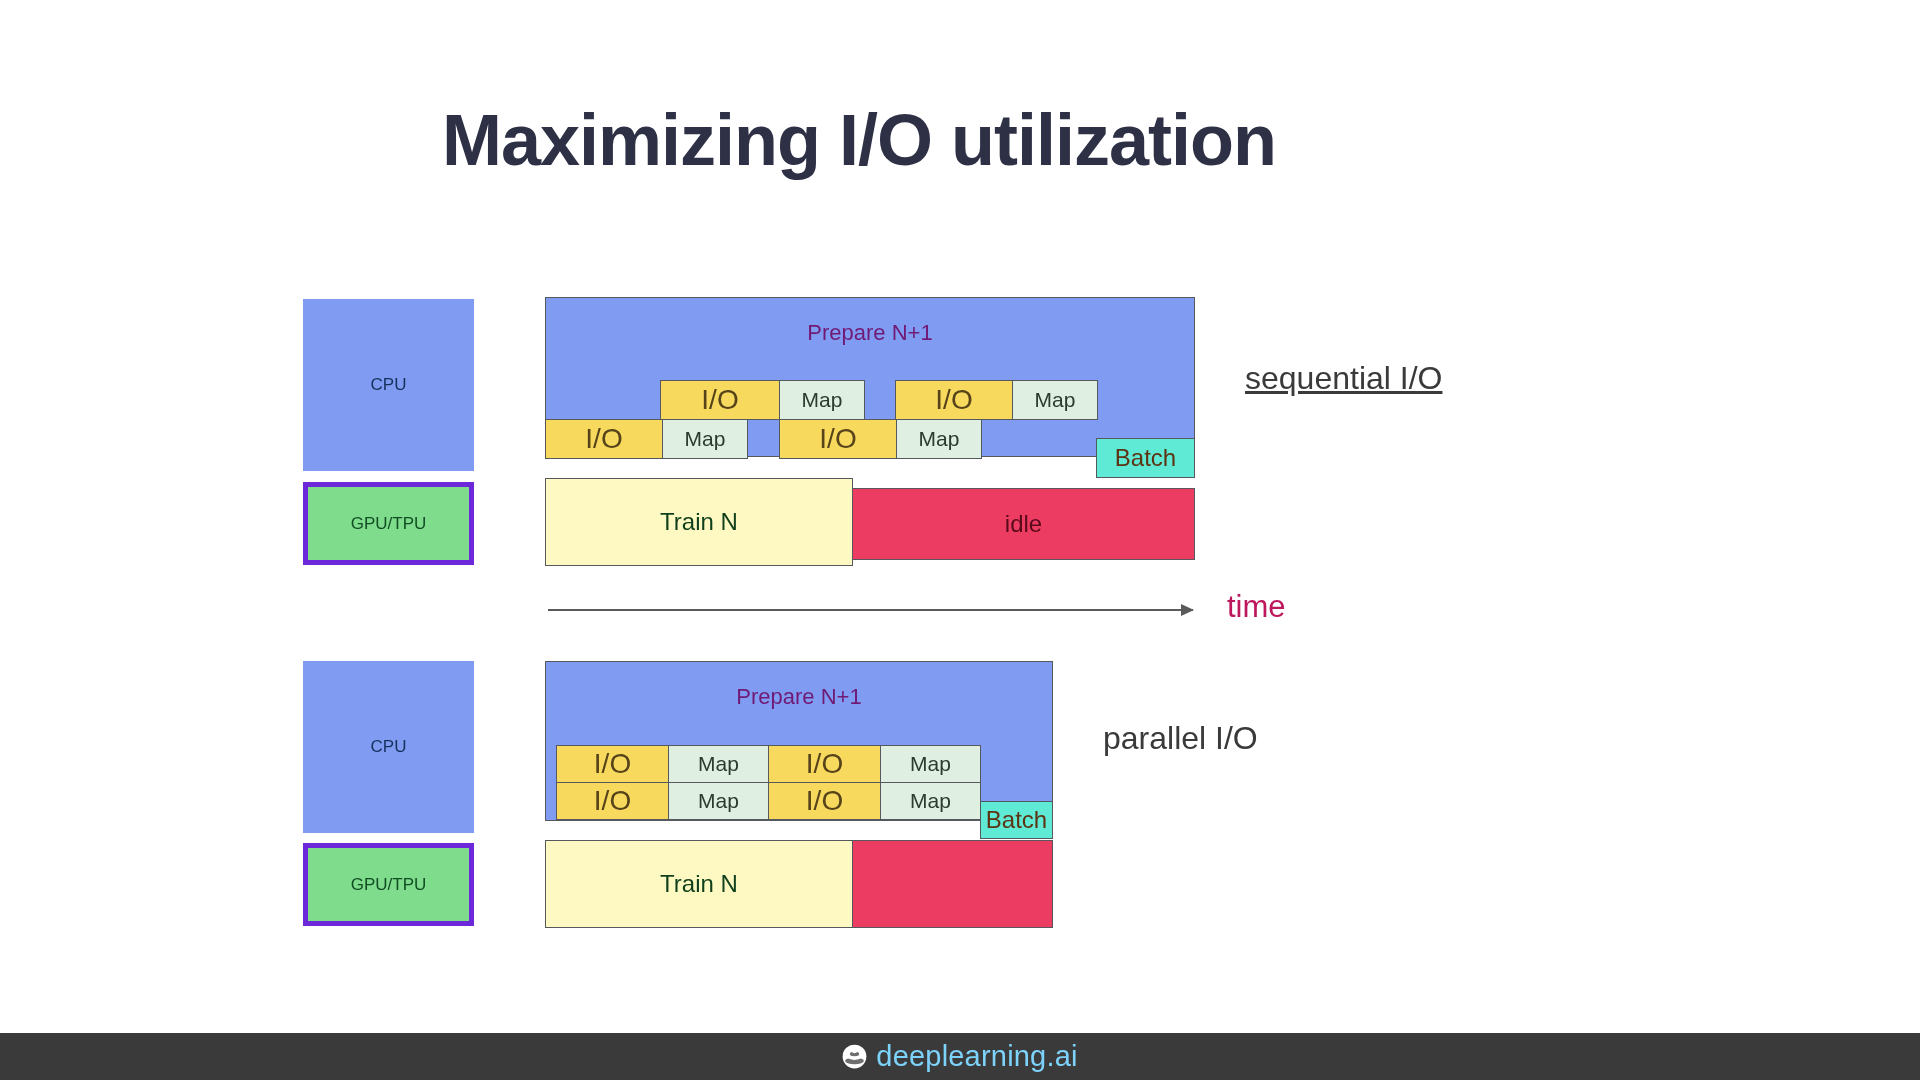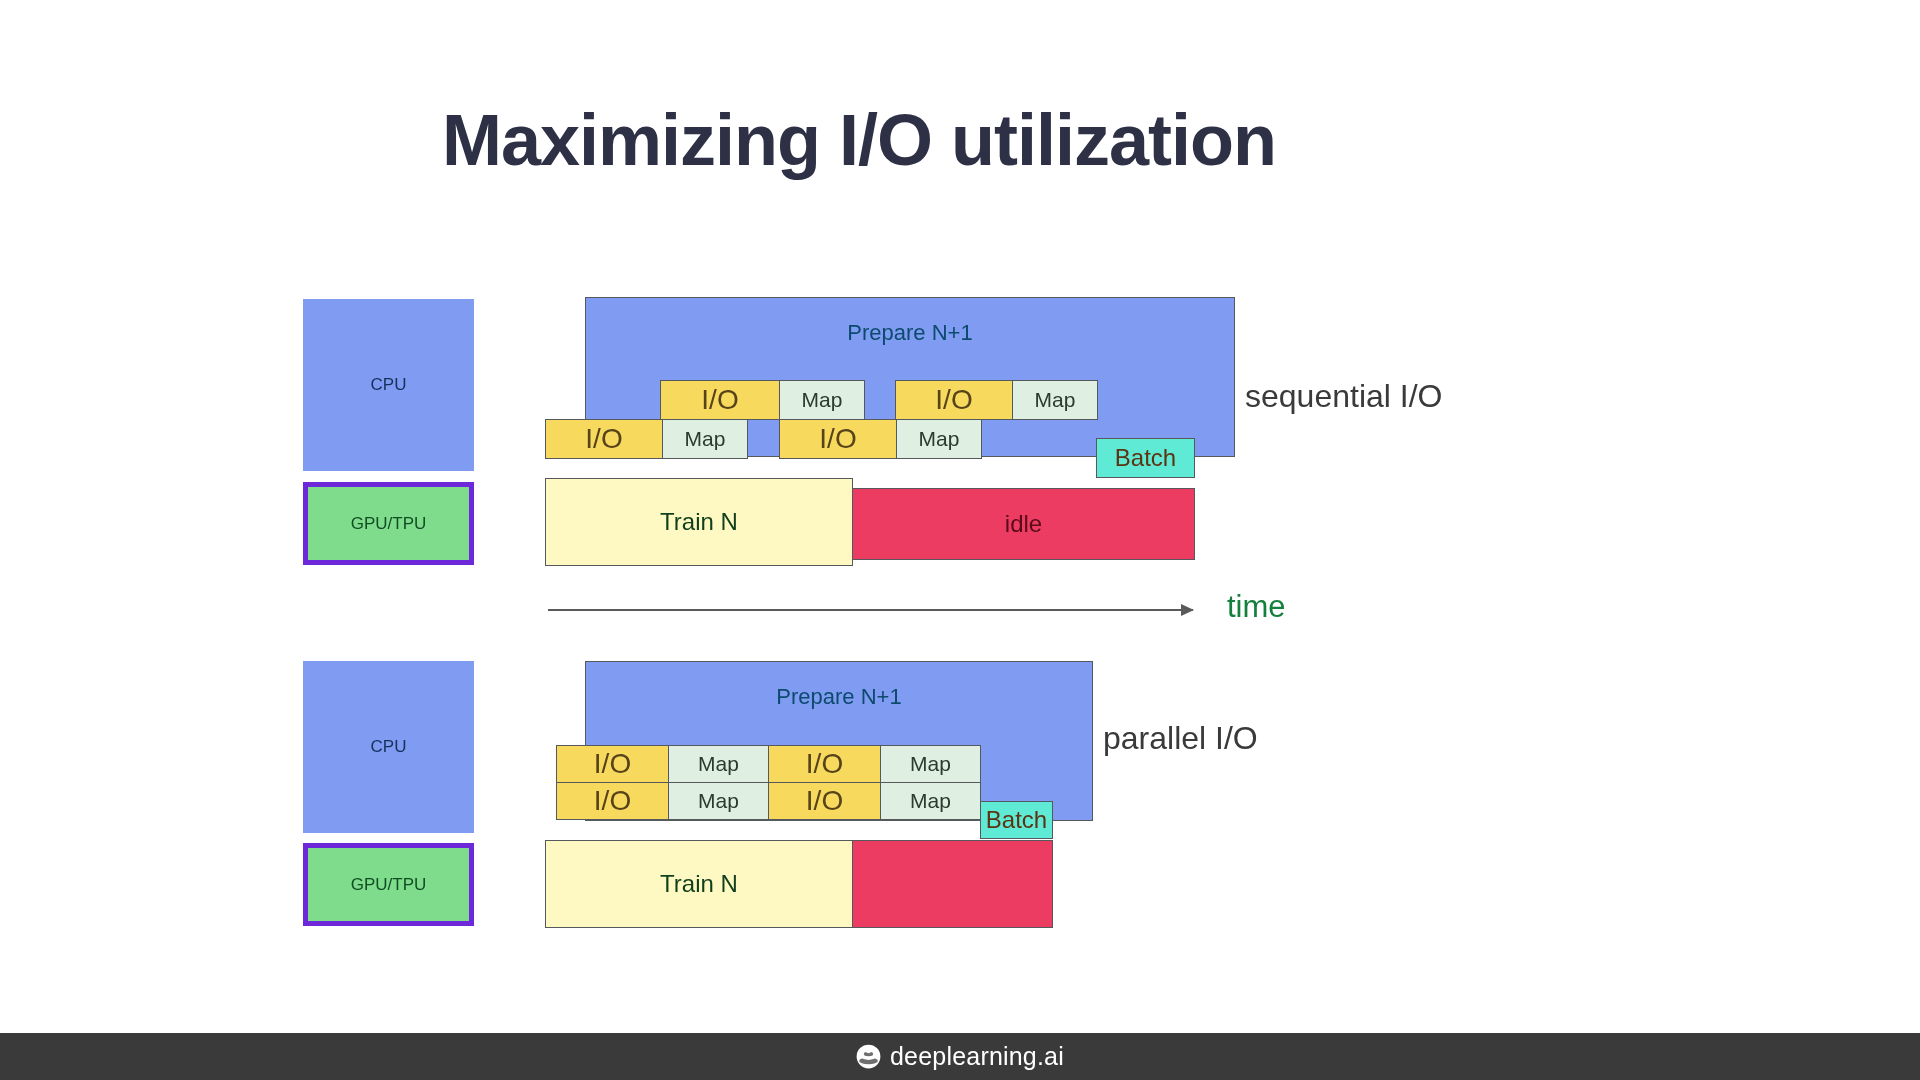--- a/index.html
+++ b/index.html
@@ -68,24 +68,23 @@
     display: flex;
     align-items: center;
     justify-content: center;
     font-size: 22px;
     border: 1.5px solid #55585c;
     overflow: hidden;
     white-space: nowrap;
   }
   .blk-prepare {
     background: #7f9cf2;
-    color: #0c4a6e;
+    color: #701a75;
     align-items: flex-start;
     padding-top: 22px;
-    margin-left: 40px;
   }
   .blk-io {
     background: #f7d95e;
     color: #56431a;
     font-size: 28px;
   }
   .blk-map {
     background: #dff0e2;
     color: #2b3b2e;
     font-size: 21px;
@@ -120,21 +119,21 @@
     top: -5px;
     width: 0;
     height: 0;
     border-left: 13px solid #5a5a5a;
     border-top: 6px solid transparent;
     border-bottom: 6px solid transparent;
   }
   .time-label {
     position: absolute;
     font-size: 31px;
-    color: #15803d;
+    color: #be185d;
     white-space: nowrap;
   }
 
   
   .annotation {
     position: absolute;
     font-size: 32px;
     color: #3a3a3a;
     white-space: nowrap;
   }
@@ -155,22 +154,22 @@
     display: flex;
     align-items: center;
     gap: 9px;
   }
   .footer-logo {
     width: 25px;
     height: 25px;
     flex: none;
   }
   .footer-text {
-    font-size: 25px;
-    color: #ffffff;
+    font-size: 29px;
+    color: #7dd3fc;
     letter-spacing: 0.2px;
   }
 </style>
 </head>
 <body>
 
 <div class="slide-title">Maximizing I/O utilization</div>
 
 <div class="diagram">
 
@@ -214,21 +213,21 @@
     <span>Batch</span>
   </div>
 
   <div class="blk blk-train" style="left:545px; top:478px; width:308px; height:88px;">
     <span>Train N</span>
   </div>
   <div class="blk blk-idle" style="left:852px; top:488px; width:343px; height:72px;">
     <span>idle</span>
   </div>
 
-  <div class="annotation" style="left:1245px; top:378px;">sequential I/O</div>
+  <div class="annotation" style="left:1245px; top:360px;text-decoration:underline;">sequential I/O</div>
 
   <div class="time-axis" style="left:548px; top:609px; width:645px;"></div>
   <div class="time-label" style="left:1227px; top:589px;">time</div>
 
   <div class="device-label device-cpu" style="left:303px; top:661px; width:171px; height:172px;">
     <span>CPU</span>
   </div>
   <div class="device-label device-gpu" style="left:303px; top:843px; width:171px; height:83px;">
     <span>GPU/TPU</span>
   </div>

